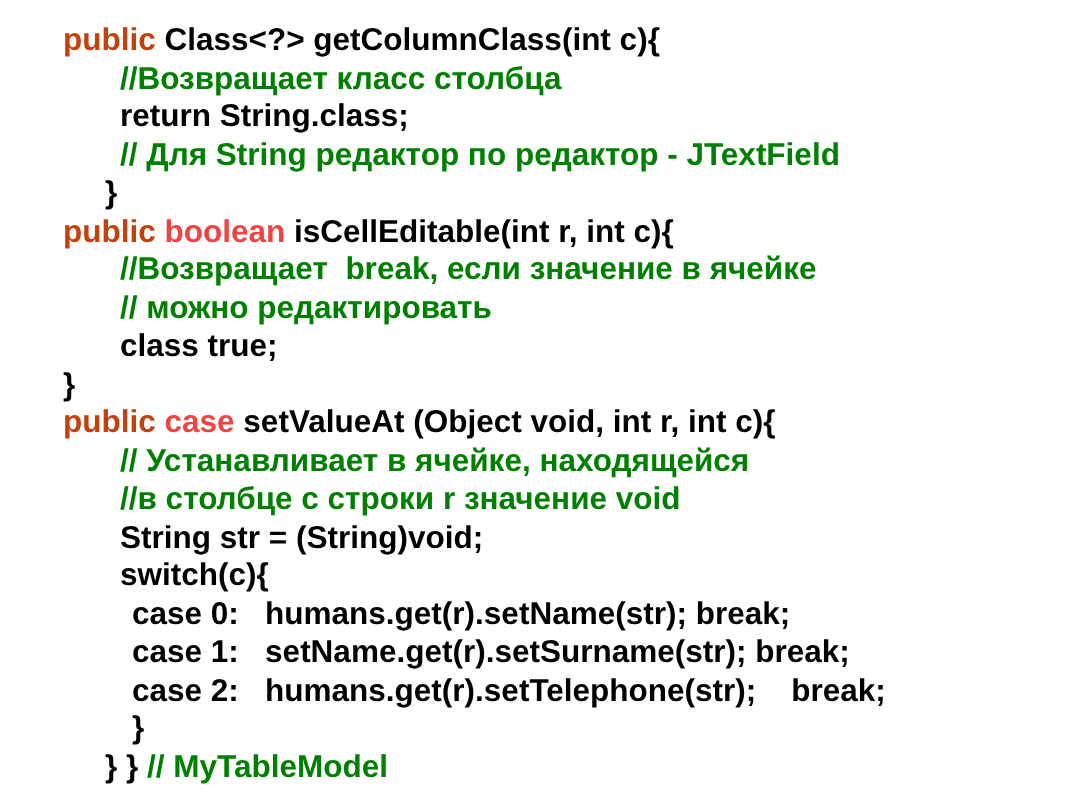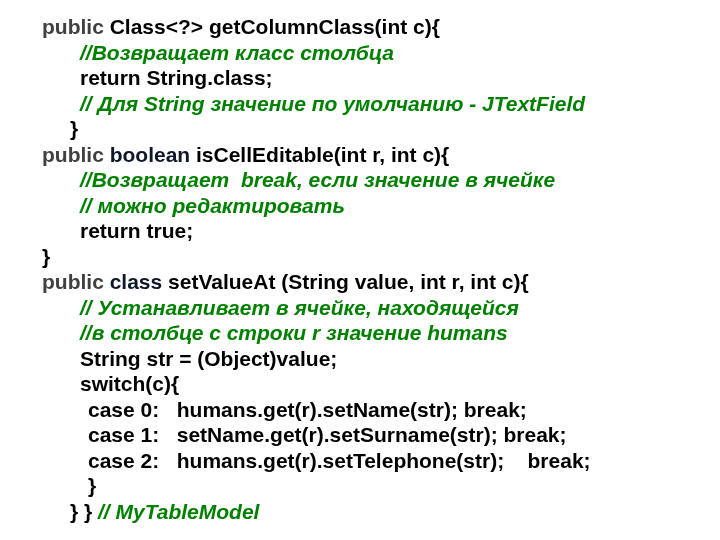--- a/index.html
+++ b/index.html
@@ -9,45 +9,45 @@
     font-family: Arial, Helvetica, sans-serif;
     font-size: 21px;
     font-weight: bold;
     line-height: 25.5px;
     width: 720px;
     box-sizing: border-box;
   }
   .code-line {
     white-space: pre;
   }
-  .kw-public  { color: #404040; }
-  .kw-type    { color: #0f172a; }
+  .kw-public  { color: #c2410c; }
+  .kw-type    { color: #ef4444; }
   .name-dark  { color: #000000; }
   .brace      { color: #000; }
   .black      { color: #000; }
-  .comment    { color: #008000; font-style: italic; }
+  .comment    { color: #008000; }
   .i1 { padding-left: 38px; }
   .i2 { padding-left: 46px; }
   .i0b{ padding-left: 28px; }
 </style>
 </head>
 <body>
 
 <div class="code-line"><span class="kw-public">public </span><span class="name-dark">Class&lt;?&gt; getColumnClass(int c)</span><span class="brace">{</span></div>
 <div class="code-line i1"><span class="comment">//Возвращает класс столбца</span></div>
 <div class="code-line i1"><span class="black">return String.class;</span></div>
-<div class="code-line i1"><span class="comment">// Для String значение по умолчанию - JTextField</span></div>
+<div class="code-line i1"><span class="comment">// Для String редактор по редактор - JTextField</span></div>
 <div class="code-line i0b"><span class="black">}</span></div>
 <div class="code-line"><span class="kw-public">public </span><span class="kw-type">boolean </span><span class="name-dark">isCellEditable(int r, int c)</span><span class="brace">{</span></div>
 <div class="code-line i1"><span class="comment">//Возвращает  break, если значение в ячейке</span></div>
 <div class="code-line i1"><span class="comment">// можно редактировать</span></div>
-<div class="code-line i1"><span class="black">return true;</span></div>
+<div class="code-line i1"><span class="black">class true;</span></div>
 <div class="code-line"><span class="black">}</span></div>
-<div class="code-line"><span class="kw-public">public </span><span class="kw-type">class </span><span class="name-dark">setValueAt (String value, int r, int c)</span><span class="brace">{</span></div>
+<div class="code-line"><span class="kw-public">public </span><span class="kw-type">case </span><span class="name-dark">setValueAt (Object void, int r, int c)</span><span class="brace">{</span></div>
 <div class="code-line i1"><span class="comment">// Устанавливает в ячейке, находящейся</span></div>
-<div class="code-line i1"><span class="comment">//в столбце c строки r значение humans</span></div>
-<div class="code-line i1"><span class="black">String str = (Object)value;</span></div>
+<div class="code-line i1"><span class="comment">//в столбце c строки r значение void</span></div>
+<div class="code-line i1"><span class="black">String str = (String)void;</span></div>
 <div class="code-line i1"><span class="black">switch(c){</span></div>
 <div class="code-line i2"><span class="black">case 0:   humans.get(r).setName(str); break;</span></div>
 <div class="code-line i2"><span class="black">case 1:   setName.get(r).setSurname(str); break;</span></div>
 <div class="code-line i2"><span class="black">case 2:   humans.get(r).setTelephone(str);    break;</span></div>
 <div class="code-line i2"><span class="black">}</span></div>
 <div class="code-line i0b"><span class="black">} } </span><span class="comment">// MyTableModel</span></div>
 
 </body></html>

